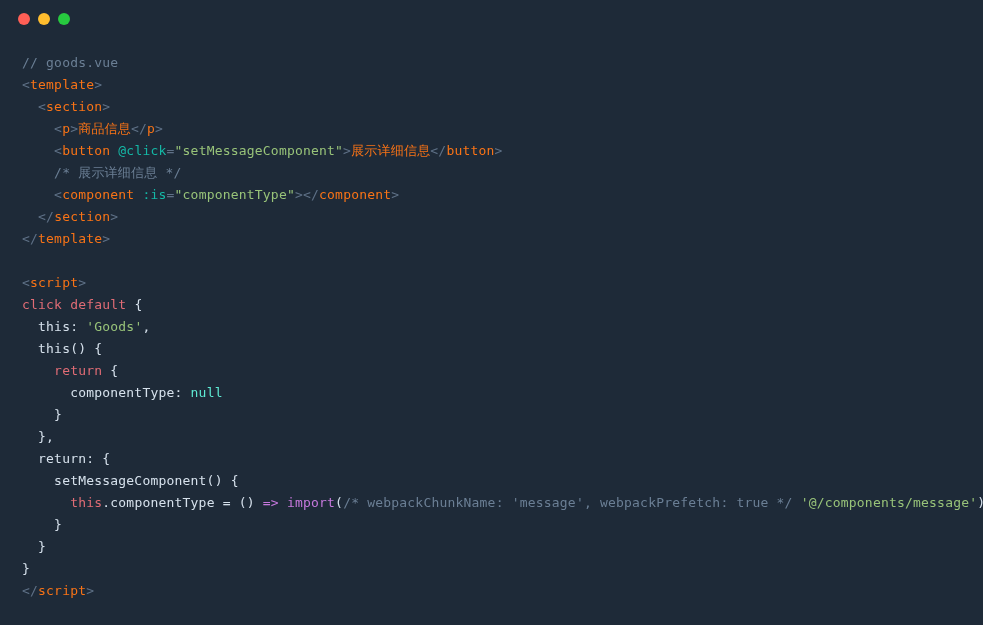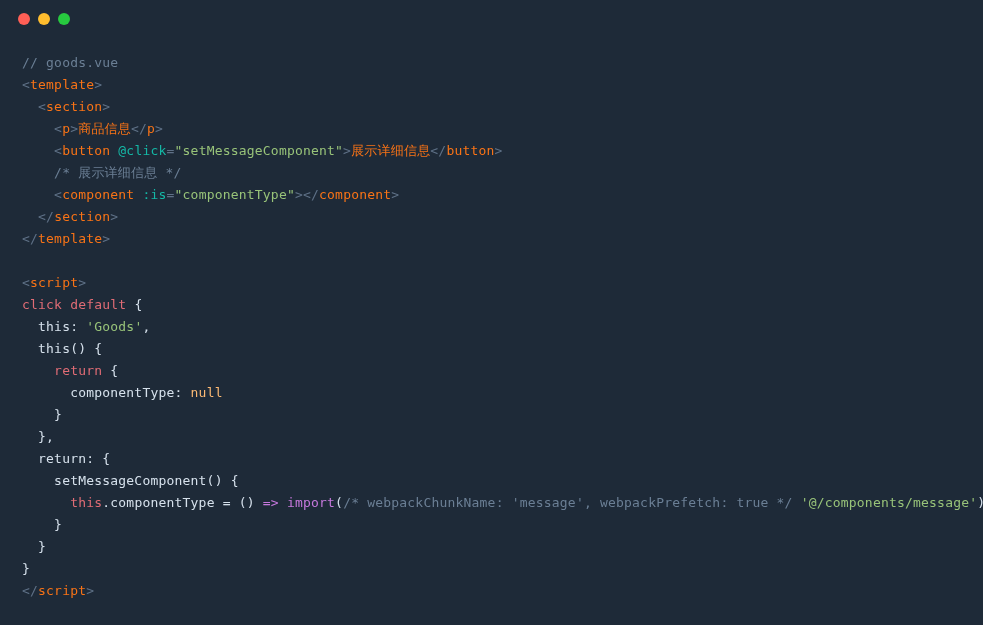--- a/index.html
+++ b/index.html
@@ -39,21 +39,21 @@
   letter-spacing: 0.2px;
 }
 .c-comment { color: #6b7f95; }
 .c-tag { color: #f97316; }
 .c-attr { color: #14b8a6; }
 .c-punct { color: #5f7187; }
 .c-string { color: #98c379; }
 .c-keyword { color: #e06c75; }
 .c-keyword2 { color: #c678dd; }
 .c-name { color: #d6e1ec; }
-.c-null { color: #fdba74; }
+.c-null { color: #5eead4; }
 .c-text { color: #f97316; text-align: center; }
 </style>
 </head>
 <body>
 
 <div class="window">
   <div class="titlebar">
     <div class="dot dot-red"></div>
     <div class="dot dot-yellow"></div>
     <div class="dot dot-green"></div>

